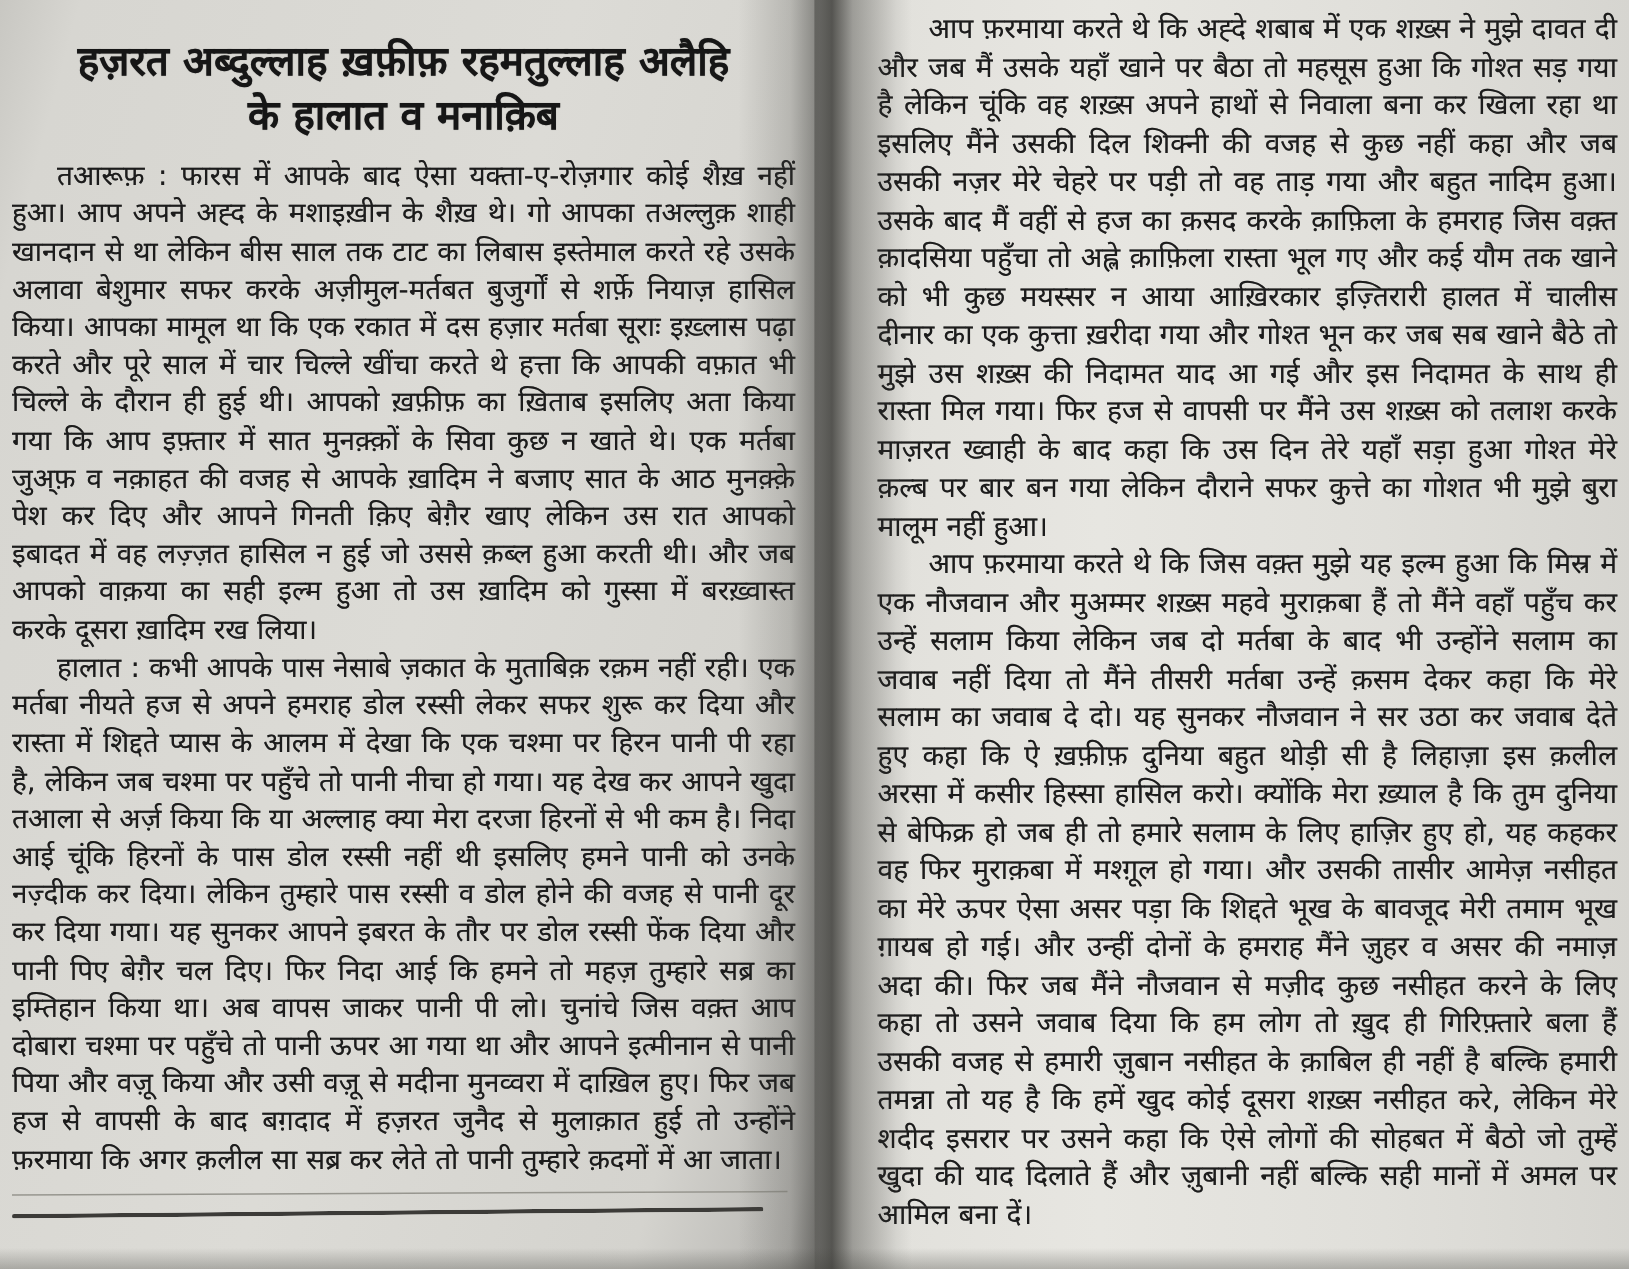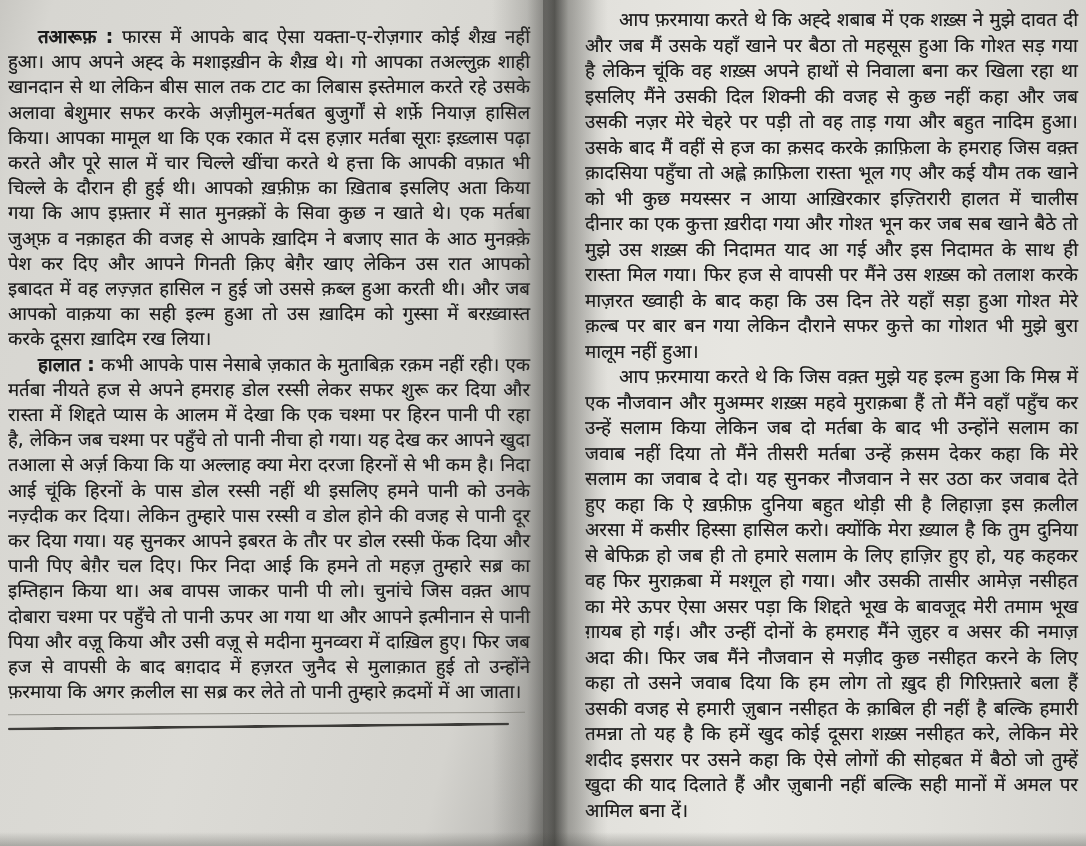--- a/index.html
+++ b/index.html
@@ -48,39 +48,43 @@
   }
   .page-title .tline{display:block;}
   p.body-para{
     margin:0;color:#1c1c1c;
     font-size:18.6px;line-height:25.2px;
     text-align:justify;
     text-shadow:0 0 .4px rgba(20,20,20,.5);
   }
   .page-left p.body-para{text-indent:30px;}
   .page-right p.body-para{text-indent:34px;font-size:18.8px;line-height:25.5px;}
-  .para-label{font-weight:bold;}
+  .para-label{font-weight:normal;}
   
   .footnote-rules{margin-top:9px;}
   .rule-thin{
     width:99%;height:0;border-top:1.5px solid #97968f;
     transform:rotate(-0.25deg);
   }
   .rule-thick{
     width:96%;height:0;border-top:3px solid #3c3b38;
     margin-top:11px;transform:rotate(-0.55deg);
     border-radius:2px;
   }
 </style>
 </head>
 <body>
 
 <div class="spread">
 
   <div class="page-left">
+    <h1 class="page-title">
+      <span class="tline">हज़रत अब्दुल्लाह ख़फ़ीफ़ रहमतुल्लाह अलैहि</span>
+      <span class="tline">के हालात व मनाक़िब</span>
+    </h1>
 
     <p class="body-para">
       <b class="para-label">तआरूफ़ :</b>
       <span>फारस में आपके बाद ऐसा यक्ता-ए-रोज़गार कोई शैख़ नहीं हुआ। आप अपने अह्द के मशाइख़ीन के शैख़ थे। गो आपका तअल्लुक़ शाही खानदान से था लेकिन बीस साल तक टाट का लिबास इस्तेमाल करते रहे उसके अलावा बेशुमार सफर करके अज़ीमुल-मर्तबत बुजुर्गों से शर्फ़े नियाज़ हासिल किया। आपका मामूल था कि एक रकात में दस हज़ार मर्तबा सूराः इख़्लास पढ़ा करते और पूरे साल में चार चिल्ले खींचा करते थे हत्ता कि आपकी वफ़ात भी चिल्ले के दौरान ही हुई थी। आपको ख़फ़ीफ़ का ख़िताब इसलिए अता किया गया कि आप इफ़्तार में सात मुनक़्क़ों के सिवा कुछ न खाते थे। एक मर्तबा जुअ्फ़ व नक़ाहत की वजह से आपके ख़ादिम ने बजाए सात के आठ मुनक़्क़े पेश कर दिए और आपने गिनती क़िए बेग़ैर खाए लेकिन उस रात आपको इबादत में वह लज़्ज़त हासिल न हुई जो उससे क़ब्ल हुआ करती थी। और जब आपको वाक़या का सही इल्म हुआ तो उस ख़ादिम को गुस्सा में बरख़्वास्त करके दूसरा ख़ादिम रख लिया।</span>
     </p>
 
     <p class="body-para">
       <b class="para-label">हालात :</b>
       <span>कभी आपके पास नेसाबे ज़कात के मुताबिक़ रक़म नहीं रही। एक मर्तबा नीयते हज से अपने हमराह डोल रस्सी लेकर सफर शुरू कर दिया और रास्ता में शिद्दते प्यास के आलम में देखा कि एक चश्मा पर हिरन पानी पी रहा है, लेकिन जब चश्मा पर पहुँचे तो पानी नीचा हो गया। यह देख कर आपने खुदा तआला से अर्ज़ किया कि या अल्लाह क्या मेरा दरजा हिरनों से भी कम है। निदा आई चूंकि हिरनों के पास डोल रस्सी नहीं थी इसलिए हमने पानी को उनके नज़्दीक कर दिया। लेकिन तुम्हारे पास रस्सी व डोल होने की वजह से पानी दूर कर दिया गया। यह सुनकर आपने इबरत के तौर पर डोल रस्सी फेंक दिया और पानी पिए बेग़ैर चल दिए। फिर निदा आई कि हमने तो महज़ तुम्हारे सब्र का इम्तिहान किया था। अब वापस जाकर पानी पी लो। चुनांचे जिस वक़्त आप दोबारा चश्मा पर पहुँचे तो पानी ऊपर आ गया था और आपने इत्मीनान से पानी पिया और वज़ू किया और उसी वज़ू से मदीना मुनव्वरा में दाख़िल हुए। फिर जब हज से वापसी के बाद बग़दाद में हज़रत जुनैद से मुलाक़ात हुई तो उन्होंने फ़रमाया कि अगर क़लील सा सब्र कर लेते तो पानी तुम्हारे क़दमों में आ जाता।</span>
     </p>

